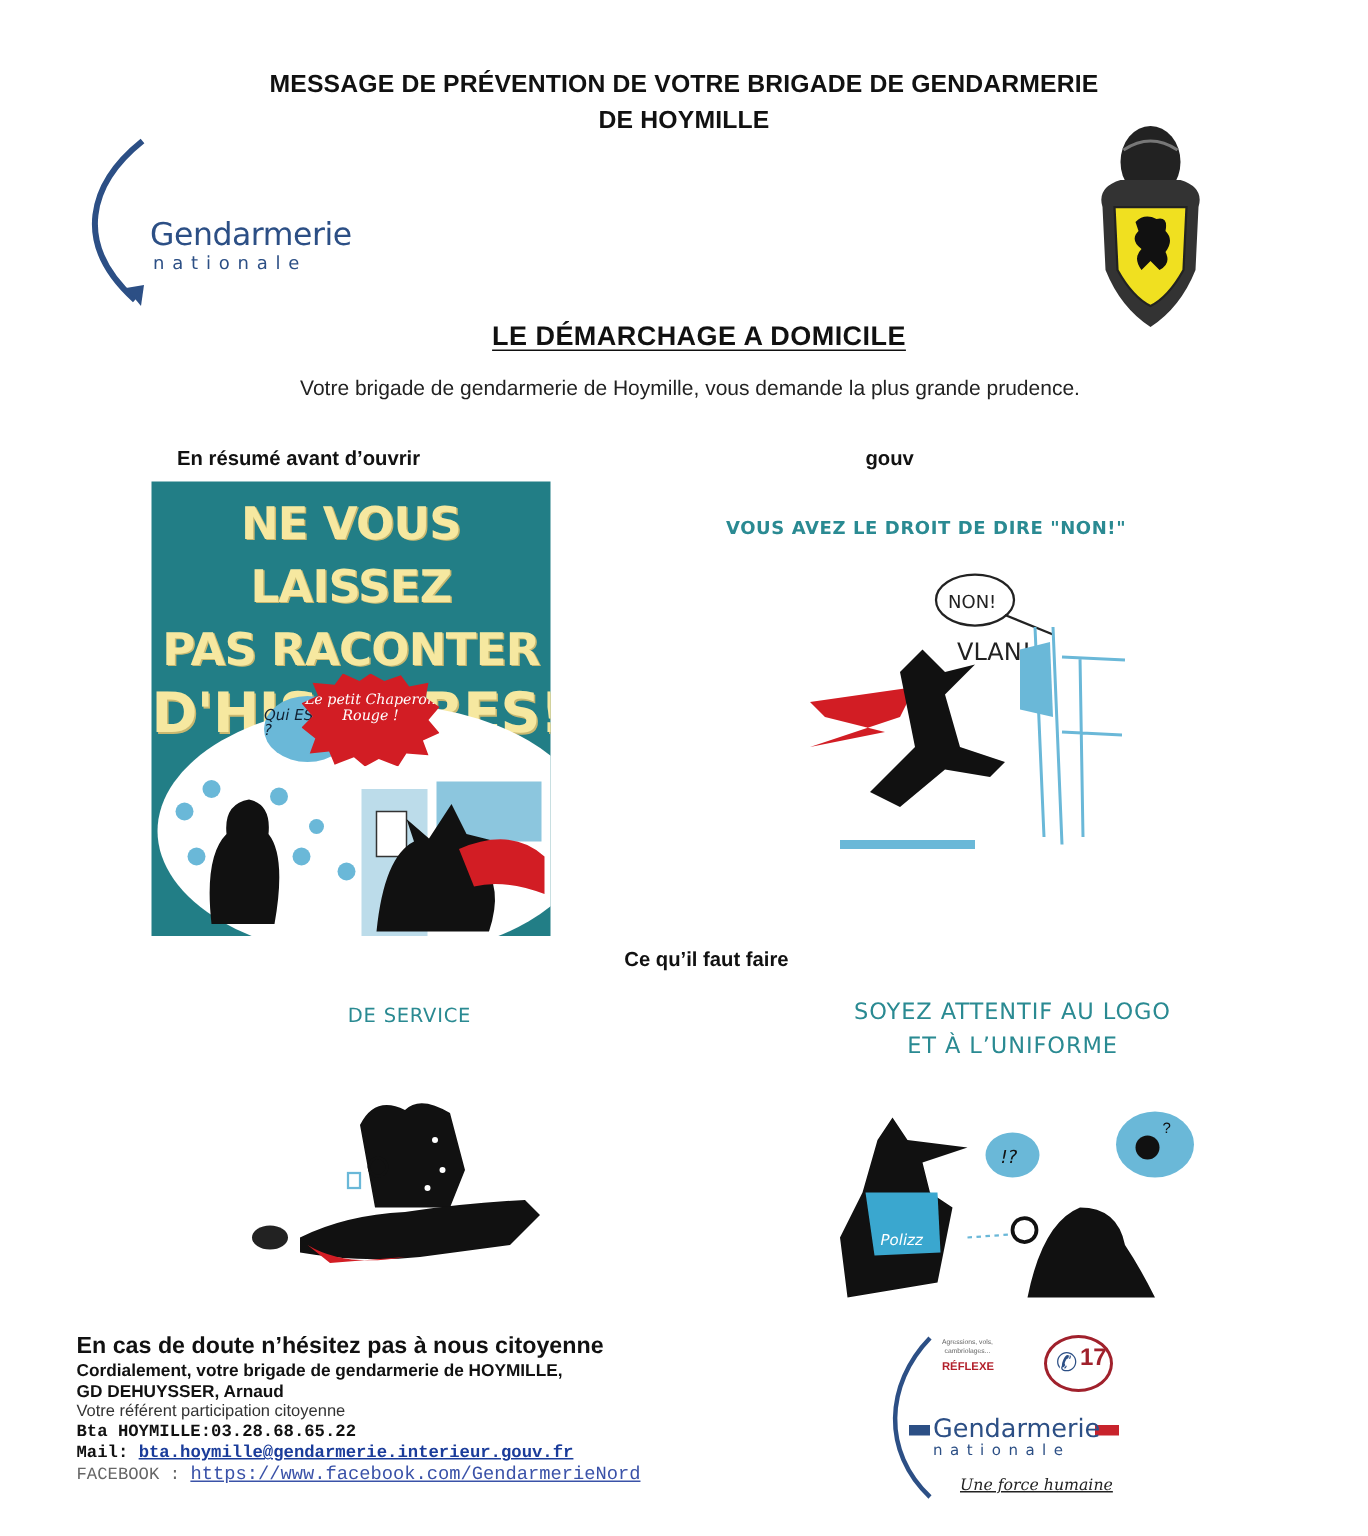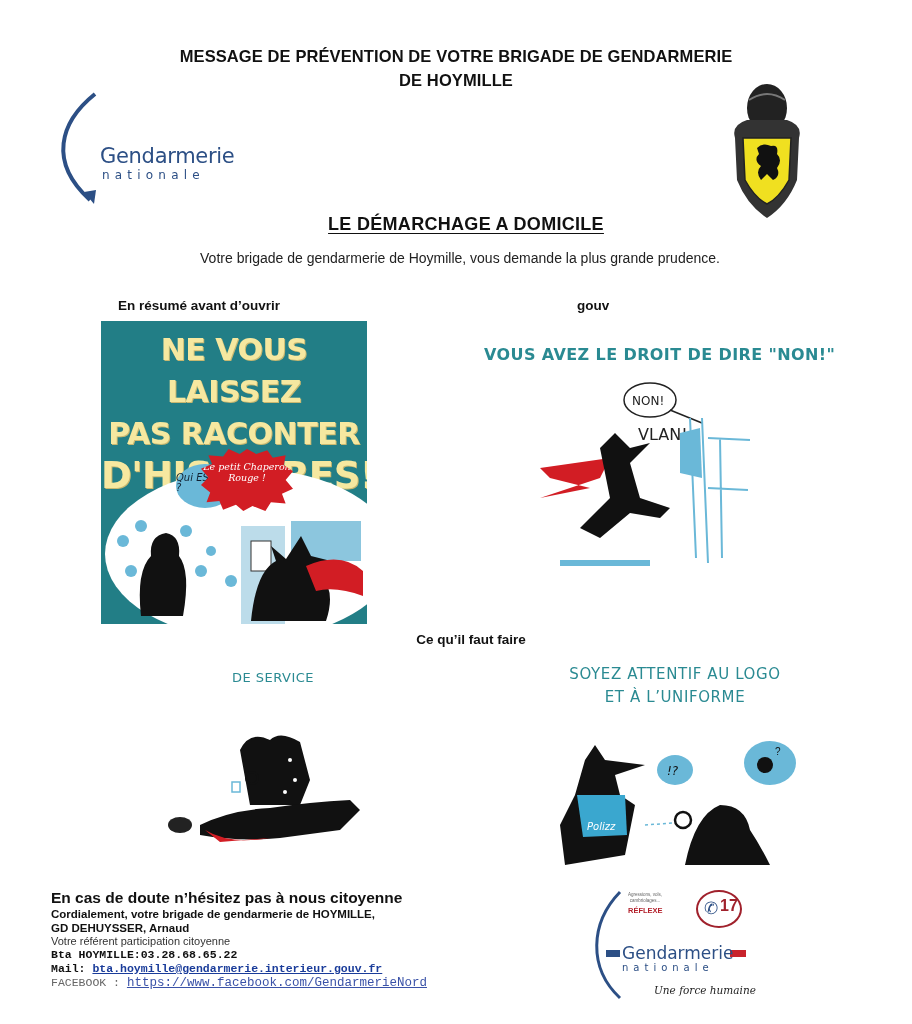--- a/index.html
+++ b/index.html
@@ -21,40 +21,40 @@
   .label-left { left: 118px; top: 298px; font-weight: bold; font-size: 13.5px; }
   .label-right { left: 577px; top: 298px; font-weight: bold; font-size: 13.5px; }
 
   .poster { left: 101px; top: 321px; width: 266px; height: 303px; background: #227e86; overflow: hidden; }
   .poster-title { position: absolute; left: 0; top: 8px; width: 100%; text-align: center; font-family: "DejaVu Sans", sans-serif; font-weight: bold; color: #f6e8a0; font-size: 30px; line-height: 42px; letter-spacing: -0.5px; text-shadow: 1px 1px 0 #c9b870; }
   .poster-title .big { font-size: 37px; }
   .poster-oval { position: absolute; left: 4px; top: 148px; width: 290px; height: 170px; background: #fff; border-radius: 50%; }
   .bubble-qui { position: absolute; left: 34px; top: 143px; width: 58px; height: 44px; background: #6ab8d8; border-radius: 50%; font-size: 10px; color: #123; padding-top: 9px; font-family: "DejaVu Sans", sans-serif; font-style: italic; line-height: 10px; margin-left: 41px;}
   .bubble-chap { position: absolute; left: 100px; top: 128px; width: 92px; height: 62px; background: #d21d24; clip-path: polygon(50% 0,60% 8%,72% 2%,78% 14%,92% 10%,90% 26%,100% 36%,92% 50%,100% 64%,88% 72%,92% 88%,76% 86%,70% 100%,56% 92%,46% 100%,38% 90%,24% 98%,20% 84%,6% 86%,10% 70%,0 58%,8% 46%,0 32%,12% 24%,8% 10%,24% 12%,30% 0,42% 8%); color: #fff; font-size: 9.5px; text-align: center; padding-top: 12px; font-style: italic; line-height: 11px; font-family: "DejaVu Serif", serif;}
 
-  .right-caption { left: 484px; top: 345px; font-family: "DejaVu Sans", sans-serif; font-weight: bold; color: #2a8a92; font-size: 16px; letter-spacing: 0.4px; }
+  .right-caption { left: 484px; top: 345px; font-family: "DejaVu Sans", sans-serif; font-weight: bold; color: #2a8a92; font-size: 12px; letter-spacing: 0.4px; }
 
   .center-label { left: 0; top: 632px; width: 912px; text-align: center; font-weight: bold; font-size: 13.5px; padding-left: 30px; }
   .cap-left { left: 142px; top: 667px; width: 262px; text-align: center; font-family: "DejaVu Sans", sans-serif; color: #2a8a92; font-size: 13px; line-height: 21px; letter-spacing: 0.5px; }
   .cap-right { left: 540px; top: 663px; width: 270px; text-align: center; font-family: "DejaVu Sans", sans-serif; color: #2a8a92; font-size: 15px; line-height: 23px; letter-spacing: 0.6px; }
 
   .contact { left: 51px; top: 889px; }
   .contact .c1 { font-weight: bold; font-size: 15.5px; line-height: 18px; }
   .contact .c2, .contact .c3 { font-weight: bold; font-size: 11.5px; line-height: 14px; }
   .contact .c4 { font-size: 11px; line-height: 13px; color: #333; }
   .contact .mono { font-family: "Liberation Mono", monospace; font-size: 11.5px; line-height: 14px; }
   .contact .b { font-weight: bold; }
   .contact a { color: #1a3c9a; text-decoration: underline; }
   .contact .fb { color: #666; font-weight: normal; }
   .contact .fb a { color: #3a52a8; font-size: 12.5px; }
 
   .gn-logo2 { left: 590px; top: 888px; width: 170px; height: 118px; }
   .gn2-word { position: absolute; left: 32px; top: 55px; font-size: 17px; color: #2c4f85; font-family: "DejaVu Sans", sans-serif; }
   .gn2-sub { position: absolute; left: 32px; top: 74px; font-size: 10px; color: #2c4f85; letter-spacing: 5px; font-family: "DejaVu Sans", sans-serif; }
-  .gn2-motto { position: absolute; left: 64px; top: 96px; font-size: 10.5px; color: #222; font-style: italic; font-family: "DejaVu Serif", serif; }
+  .gn2-motto { position: absolute; left: 50px; top: 96px; font-size: 10.5px; color: #222; font-style: italic; font-family: "DejaVu Serif", serif; text-decoration: underline; }
   .reflexe-small { position: absolute; left: 30px; top: 4px; font-size: 4.5px; color: #666; text-align: center; width: 50px; line-height: 6px; }
   .reflexe { position: absolute; left: 38px; top: 18px; font-size: 7.5px; color: #b21f2a; font-weight: bold; }
   .badge17 { position: absolute; left: 106px; top: 2px; width: 46px; height: 38px; border: 2px solid #a0212c; border-radius: 50%; }
   .badge17 .num { position: absolute; left: 22px; top: 5px; font-size: 16px; color: #a0212c; font-weight: bold; }
   .flag { position: absolute; height: 7px; }
 </style>
 </head>
 <body>
 
 <div class="abs header-title">

